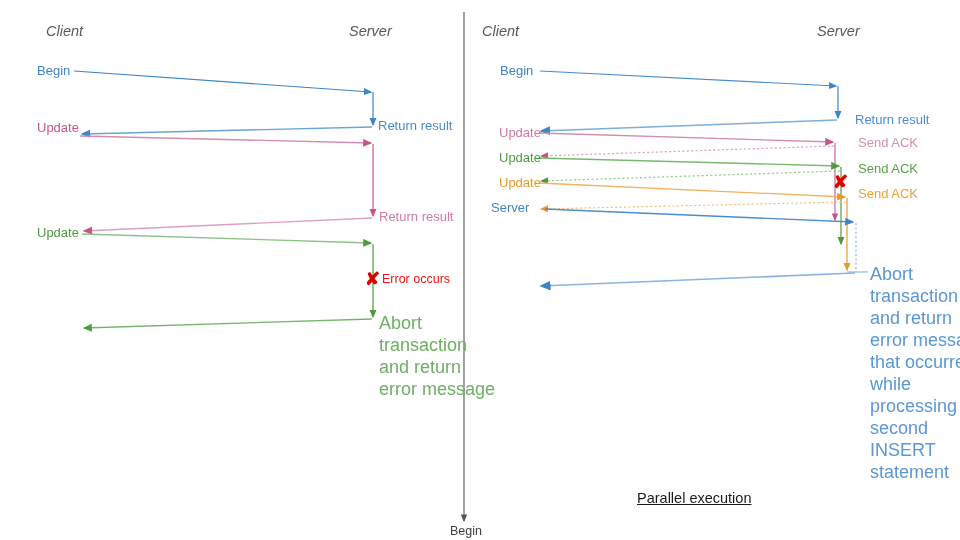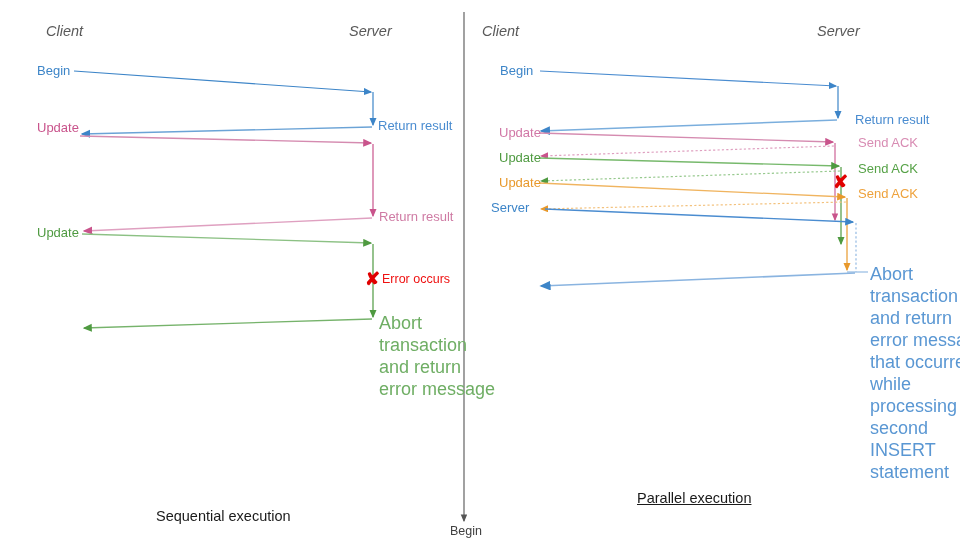--- a/index.html
+++ b/index.html
@@ -212,21 +212,20 @@
   <div class="txt msg-label" style="left:37px; top:225px; color:#4f9a41;">Update</div>
 
   <div class="txt error-x" style="left:365px; top:269px;">✘</div>
   <div class="txt error-text" style="left:382px; top:272px;">Error occurs</div>
 
   <div class="txt multiline" style="left:379px; top:313px; color:#6fae64;">Abort
 transaction
 and return
 error message</div>
 
-  <div class="txt panel-caption" style="left:156px; top:508px;">Sequential execution</div>
 
   <div class="txt role-label" style="left:482px; top:23px;">Client</div>
   <div class="txt role-label" style="left:817px; top:23px;">Server</div>
 
   <div class="txt msg-label" style="left:500px; top:63px; color:#3d85c8;">Begin</div>
 
   <div class="txt msg-label" style="left:855px; top:112px; color:#4a8cd0;">Return result</div>
 
   <div class="txt msg-label" style="left:499px; top:125px; color:#d177a6;">Update</div>
   <div class="txt msg-label" style="left:858px; top:135px; color:#d88cb3;">Send ACK</div>

